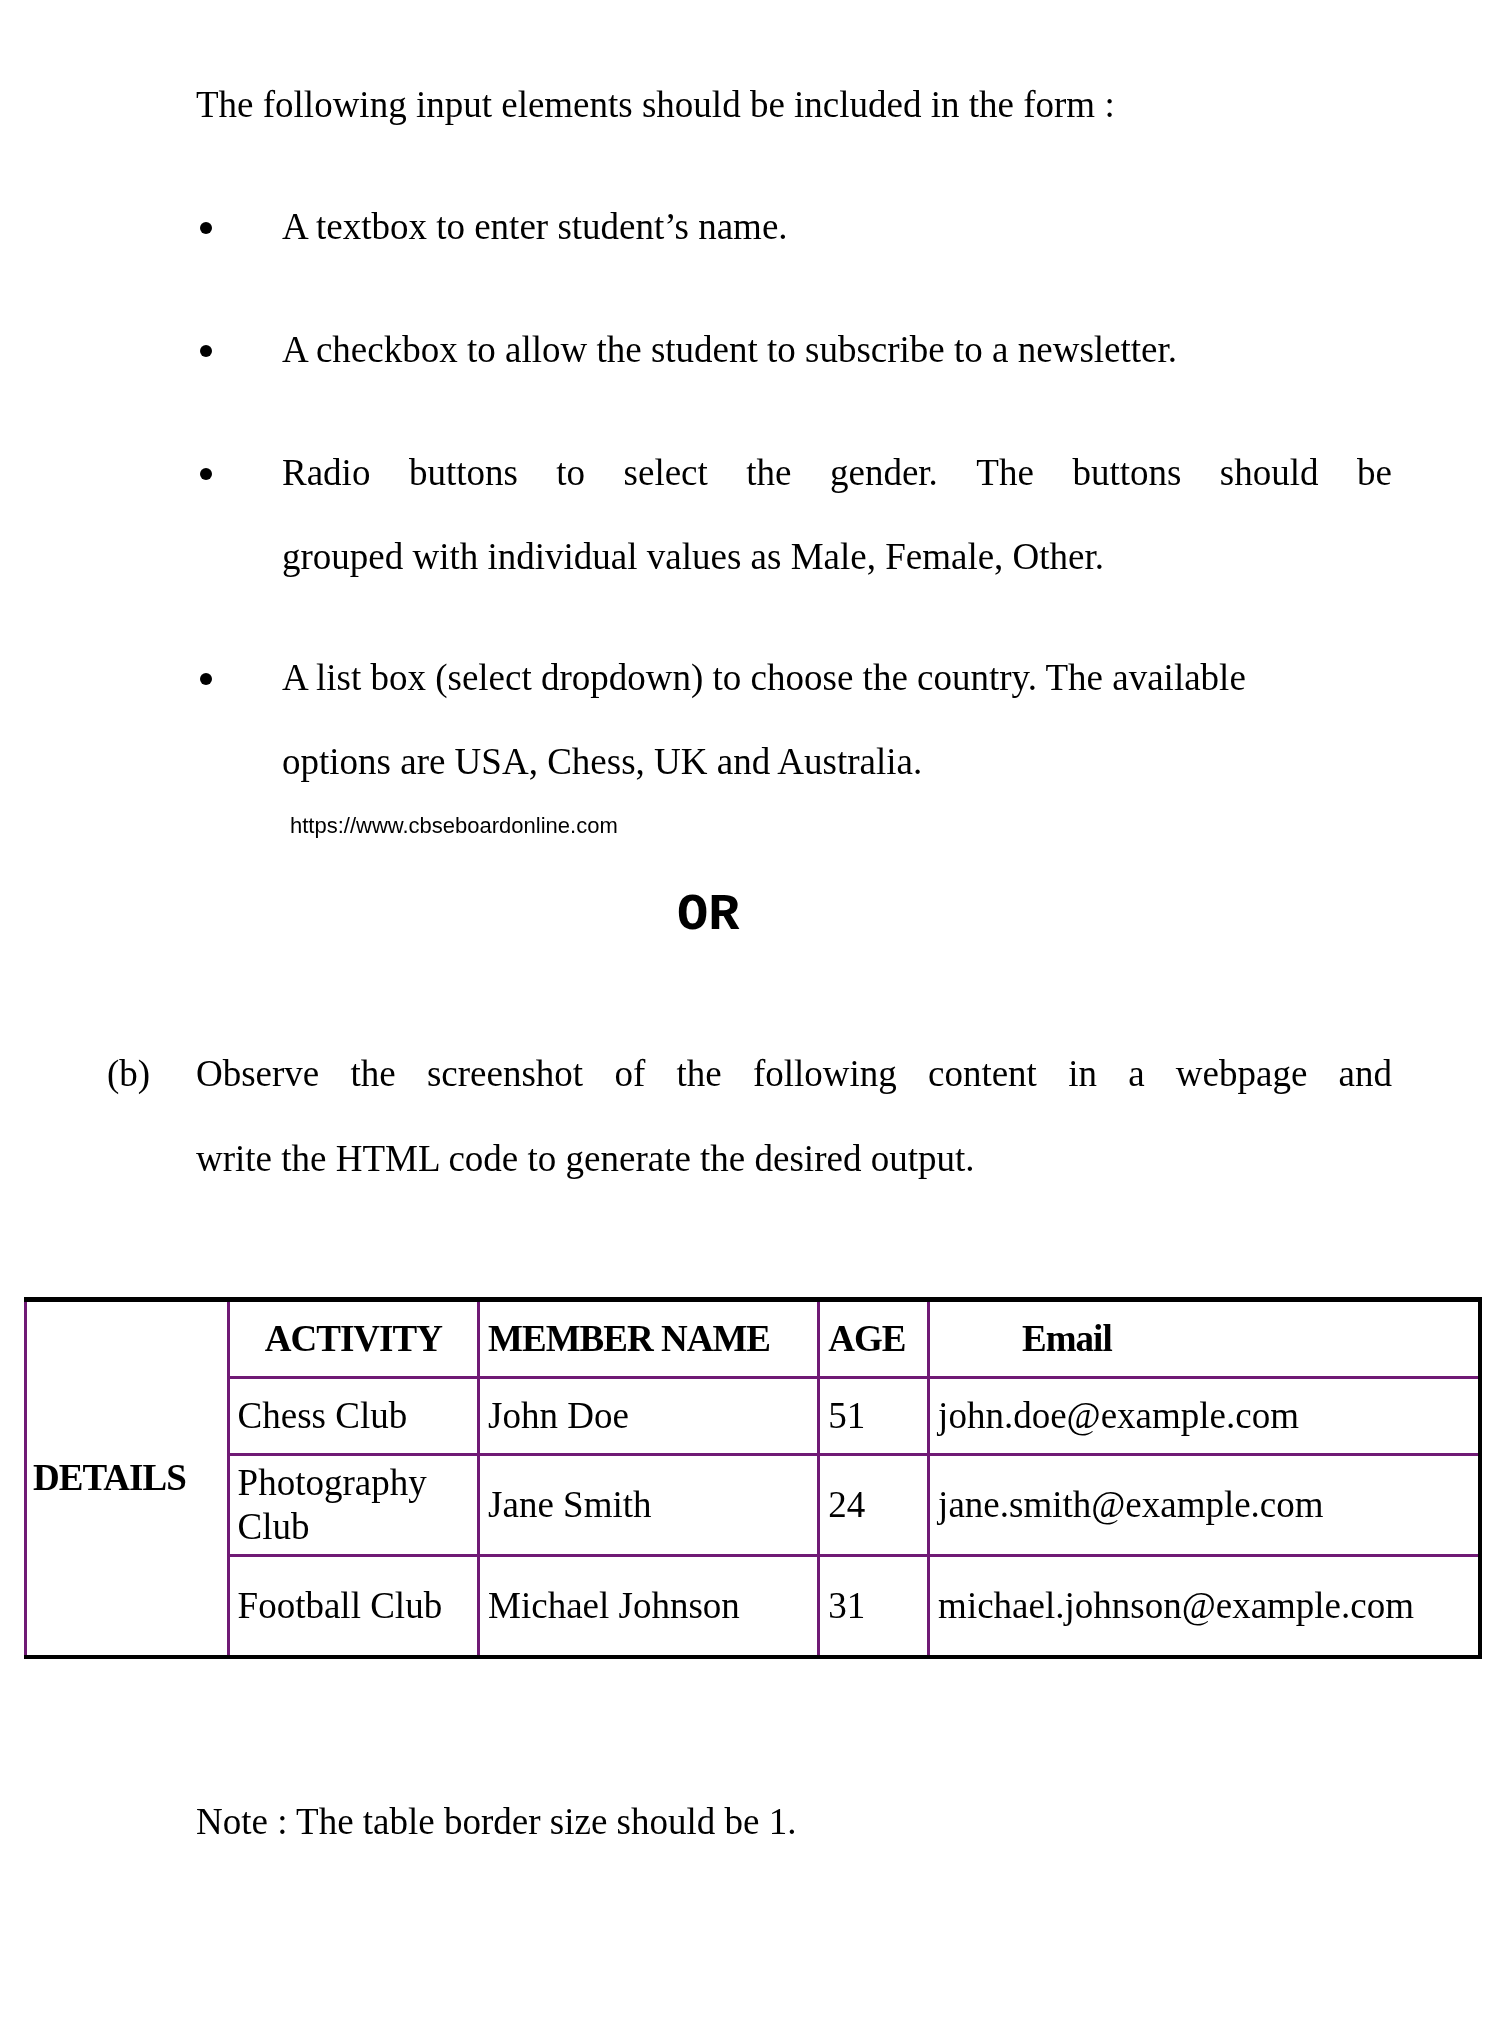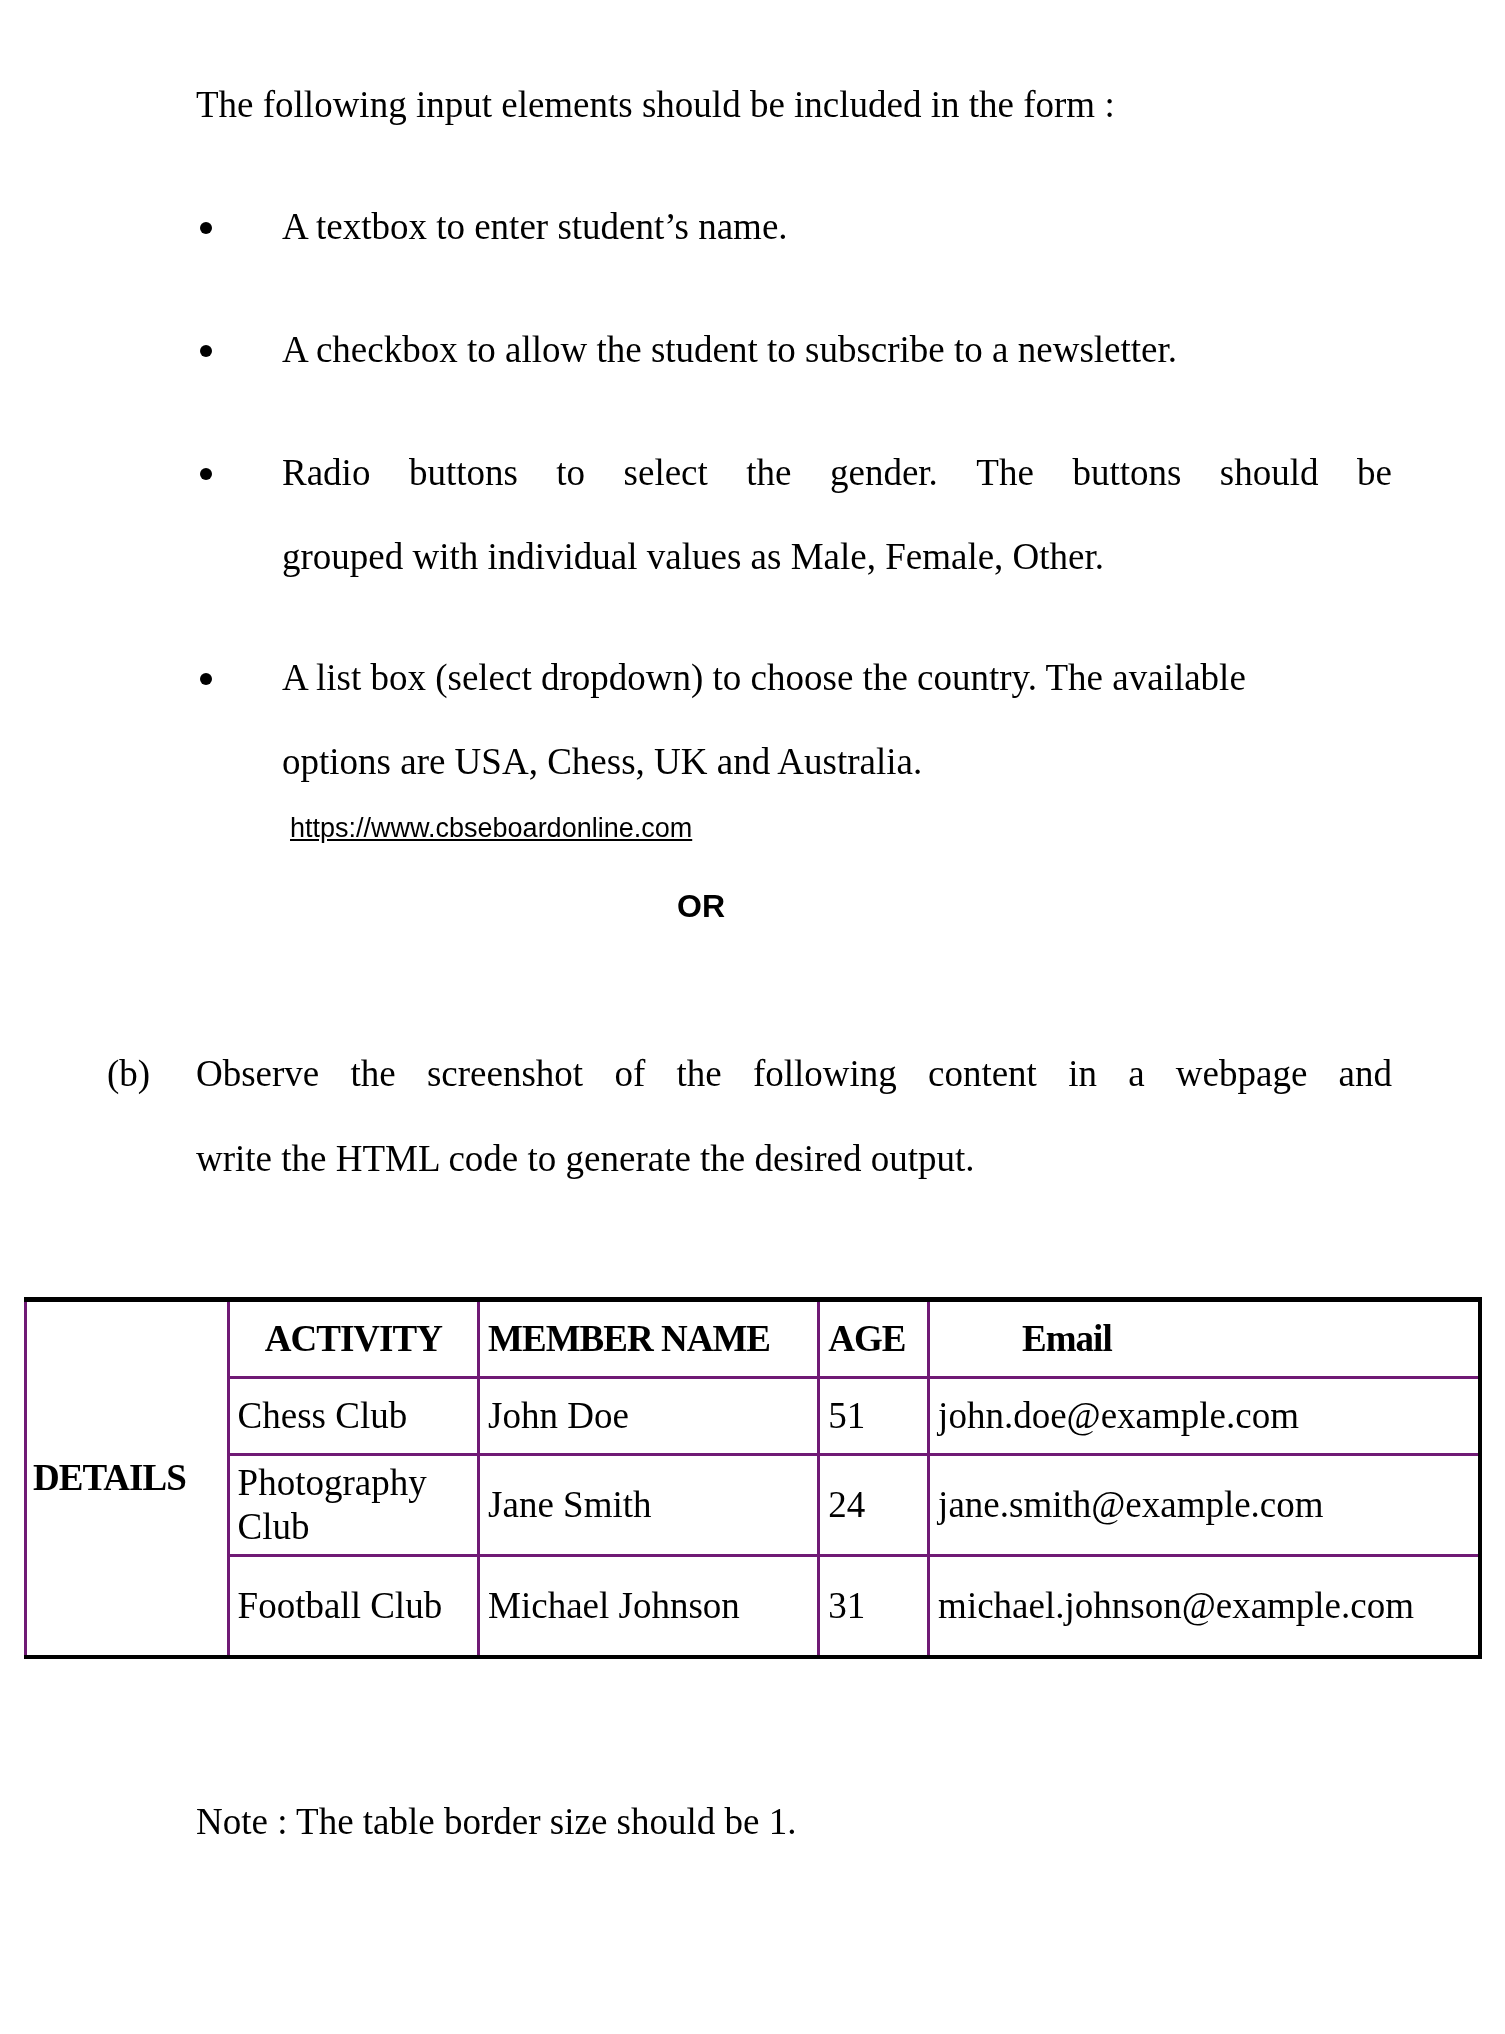--- a/index.html
+++ b/index.html
@@ -27,29 +27,28 @@
       width: 12px; height: 12px; border-radius: 50%;
       background: #000;
     }
     .justified-line {
       display: flex;
       justify-content: space-between;
       width: 1200px;
     }
     .url {
       font-family: "Liberation Sans", "DejaVu Sans", sans-serif;
-      font-size: 27px;
+      font-size: 22px;
       line-height: 1;
       white-space: nowrap;
-      text-decoration: underline;
     }
     .or-label {
-      font-family: Liberation Sans, sans-serif;
+      font-family: Liberation Mono, monospace;
       font-weight: bold;
-      font-size: 32px;
+      font-size: 52px;
       line-height: 1;
     }
     table.details {
       position: absolute;
       left: 24px;
       top: 1297px;
       width: 1458px;
       border-collapse: collapse;
       font-family: "Liberation Serif", "DejaVu Serif", serif;
       font-size: 37px;

